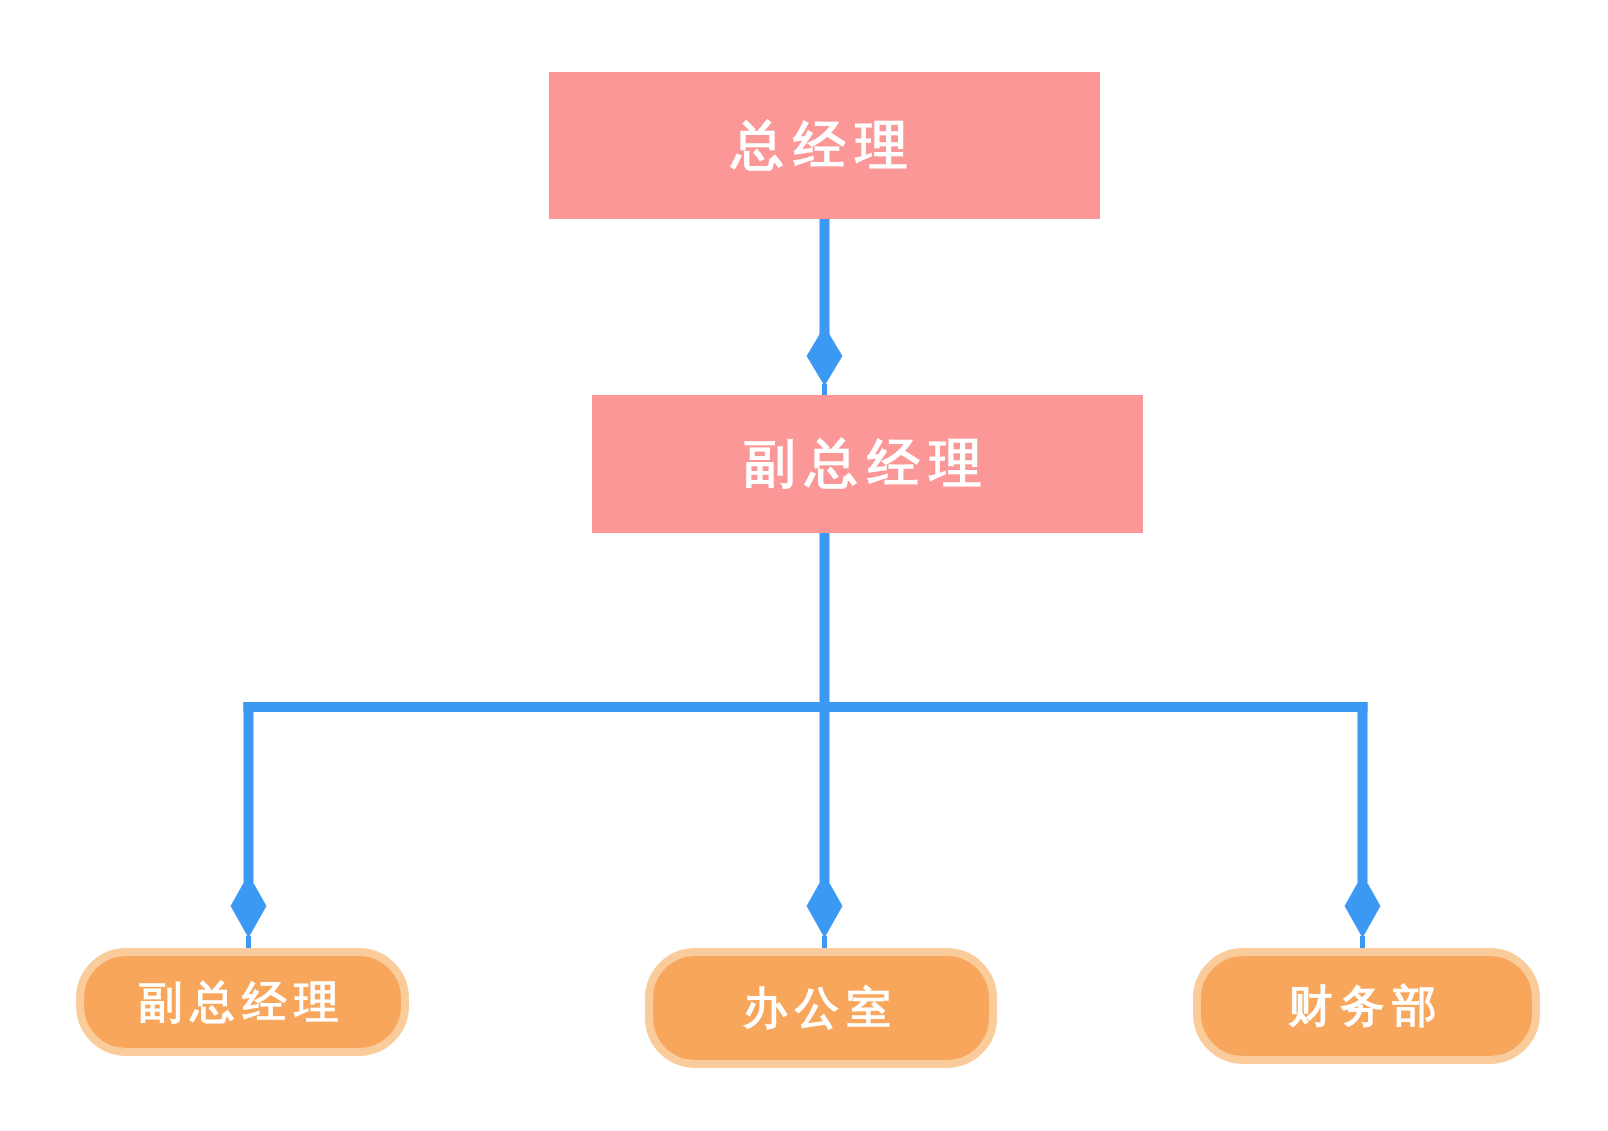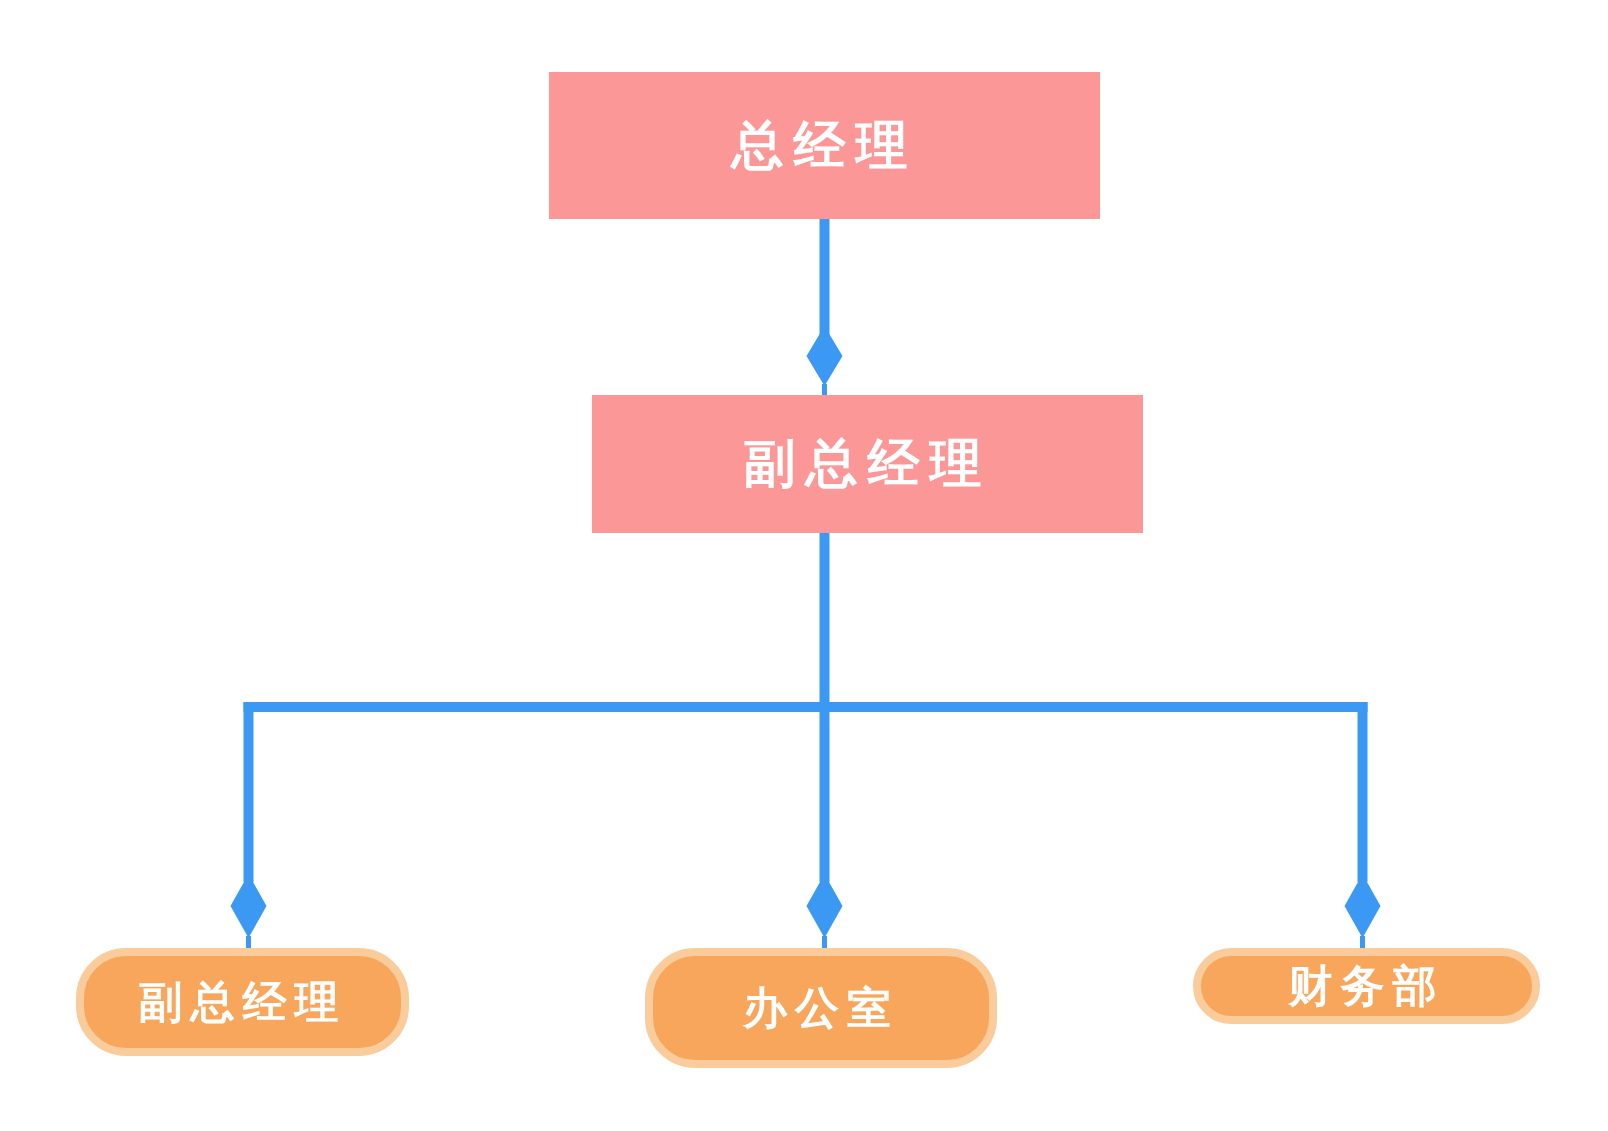--- a/index.html
+++ b/index.html
@@ -93,17 +93,17 @@
   </div>
 
   <div class="node department" style="left:76px; top:948px; width:333px; height:108px;">
     <span class="node-label">副总经理</span>
   </div>
 
   <div class="node department" style="left:645px; top:948px; width:352px; height:120px;">
     <span class="node-label">办公室</span>
   </div>
 
-  <div class="node department" style="left:1193px; top:948px; width:347px; height:76px;">
+  <div class="node department" style="left:1193px; top:948px; width:347px; height:116px;">
     <span class="node-label">财务部</span>
   </div>
 
 </div>
 
 </body></html>

